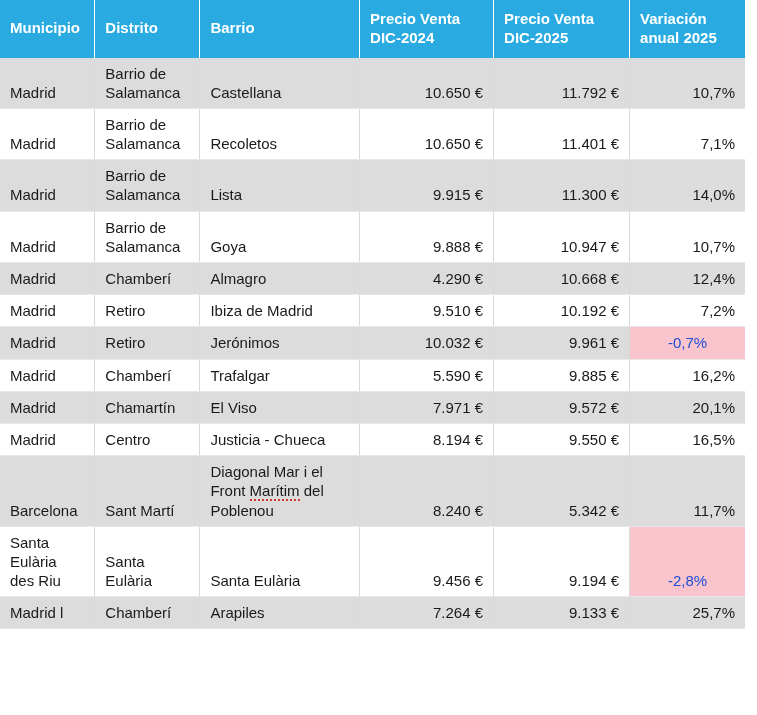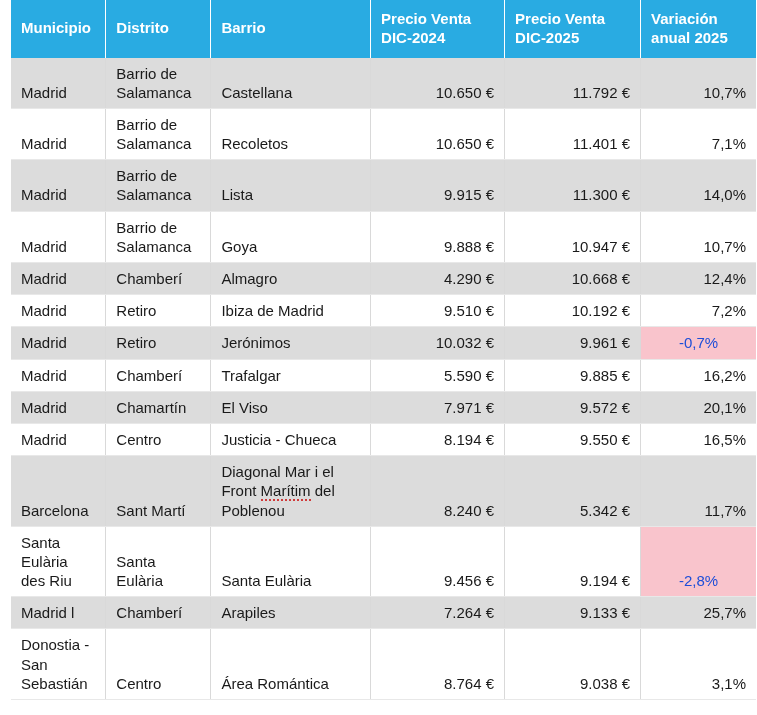--- a/index.html
+++ b/index.html
@@ -17,21 +17,20 @@
     width: 757px;
     height: 715px;
     position: relative;
   }
   table.price-table {
     border-collapse: collapse;
     width: 745px;
     table-layout: fixed;
     font-size: 15px;
     color: #1a1a1a;
-    margin-left: 11px;
   }
   table.price-table thead th {
     background: #29ABE2;
     color: #ffffff;
     font-weight: bold;
     font-size: 15px;
     text-align: left;
     vertical-align: middle;
     padding: 10px 10px;
     border-right: 1px solid #ffffff;
@@ -203,23 +202,15 @@
           <td class="num neg">-2,8%</td>
         </tr>
         <tr class="alt">
           <td class="">Madrid l</td>
           <td class="">Chamberí</td>
           <td class="">Arapiles</td>
           <td class="num">7.264 €</td>
           <td class="num">9.133 €</td>
           <td class="num">25,7%</td>
         </tr>
-        <tr class="white">
-          <td class="">Donostia - San Sebastián</td>
-          <td class="">Centro</td>
-          <td class="">Área Romántica</td>
-          <td class="num">8.764 €</td>
-          <td class="num">9.038 €</td>
-          <td class="num">3,1%</td>
-        </tr>
       </tbody>
   </table>
 </div>
 
 </body></html>

